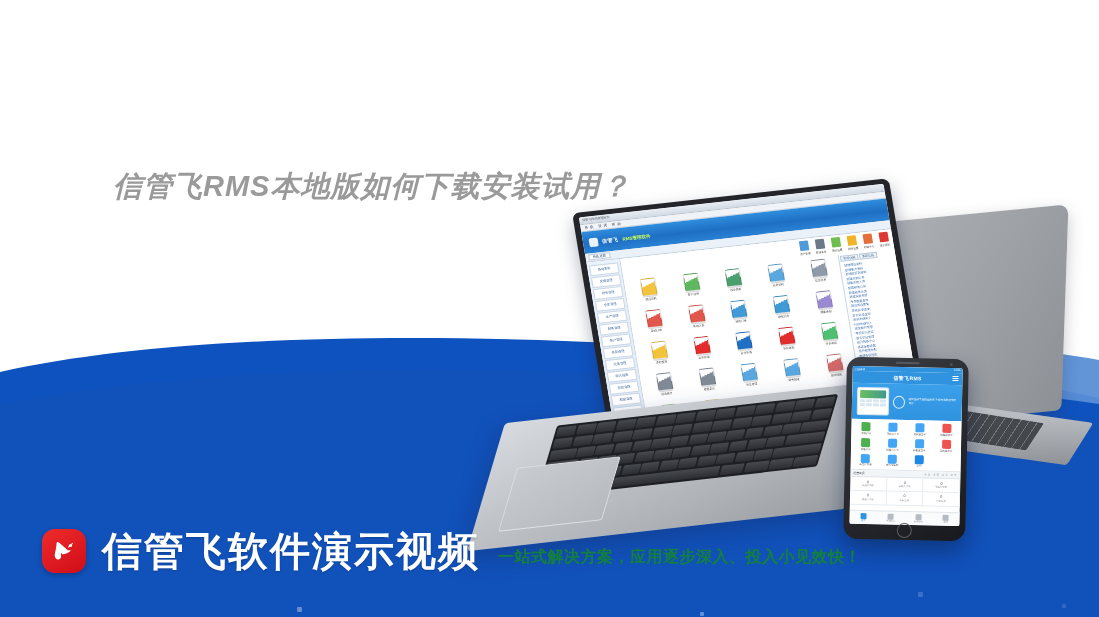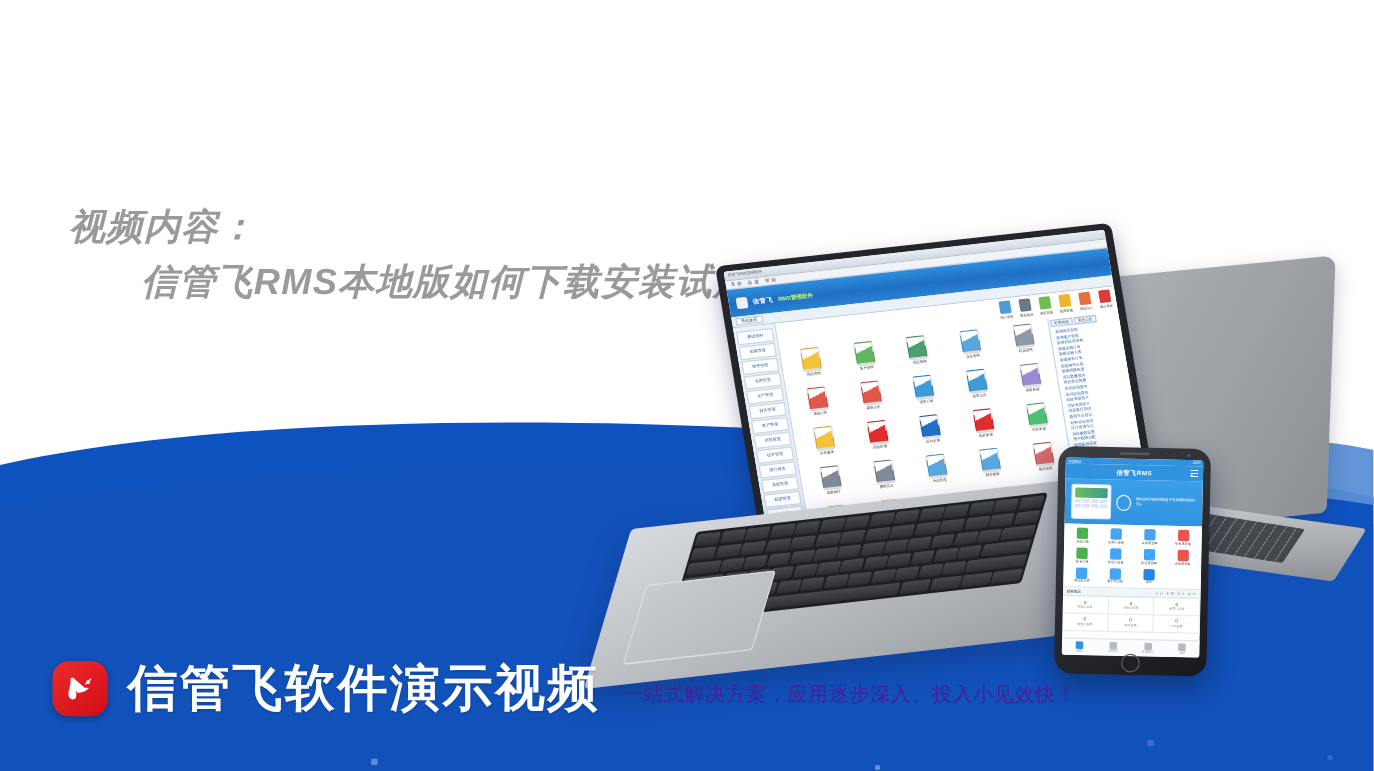--- a/index.html
+++ b/index.html
@@ -222,21 +222,21 @@
     box-shadow:0 2px 5px rgba(0,0,0,.25);
   }
   .blogo svg{position:absolute;left:50%;top:50%;transform:translate(-50%,-50%);}
   .bname{
     margin-left:16px;color:#fff;font-weight:bold;font-size:40px;line-height:44px;
     letter-spacing:2px;white-space:nowrap;
     font-family:"Liberation Sans","DejaVu Sans",sans-serif;
     text-shadow:0 1px 2px rgba(0,0,0,.2);
   }
   .btag{
-    margin-left:18px;color:#4c1d95;font-weight:normal;font-size:16px;line-height:22px;
+    margin-left:18px;color:#15803d;font-weight:bold;font-size:16px;line-height:22px;
     letter-spacing:.5px;white-space:nowrap;padding-bottom:2px;align-self:flex-end;margin-bottom:12px;
     font-family:"Liberation Sans","DejaVu Sans",sans-serif;
   }
   .dot{position:absolute;background:rgba(255,255,255,.35);border-radius:1px;}
 </style>
 </head>
 <body>
 
 <div id="stage">
 
@@ -247,21 +247,20 @@
       <path d="M965,352 C1010,348 1060,352 1099,360 L1099,404 C1050,396 1000,392 962,392 Z" fill="#5a8ed6" opacity="0.95"></path>
     </svg>
     <span class="dot" style="left:297px;top:607px;width:5px;height:5px;"></span>
     <span class="dot" style="left:700px;top:612px;width:4px;height:4px;"></span>
     <span class="dot" style="left:918px;top:592px;width:5px;height:5px;opacity:.5;"></span>
     <span class="dot" style="left:1062px;top:604px;width:4px;height:4px;opacity:.4;"></span>
   </div>
 
 
   <div class="subtitle">
-    <div class="sub-line1">视频内容：</div>
     <div class="sub-line2">信管飞RMS本地版如何下载安装试用？</div>
   </div>
 
   <div class="devices">
 
     <div class="laptop-back"></div>
     <div class="laptop-back-base"></div>
     <div class="laptop-back-keys"></div>
 
     <div class="laptop-front">

